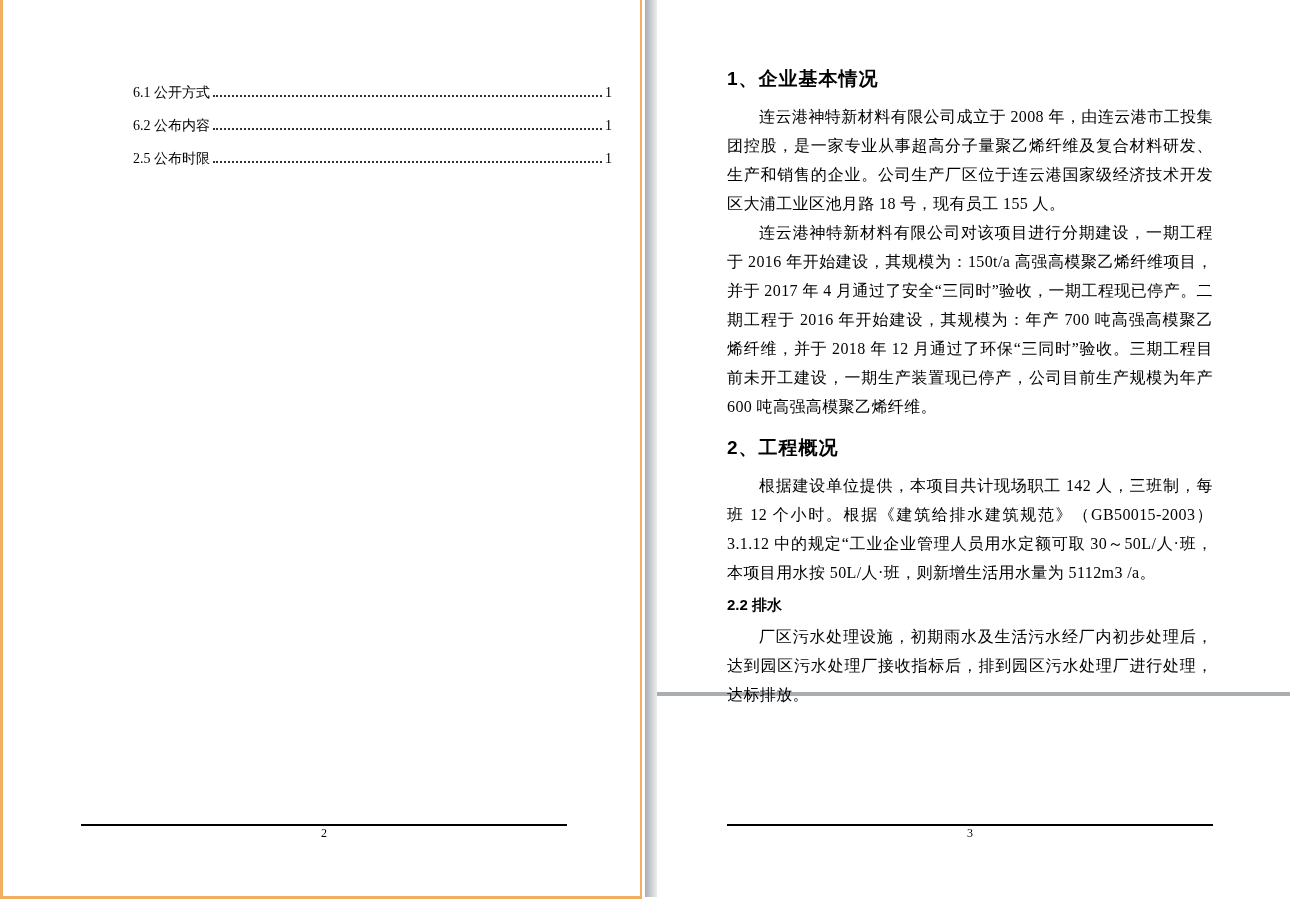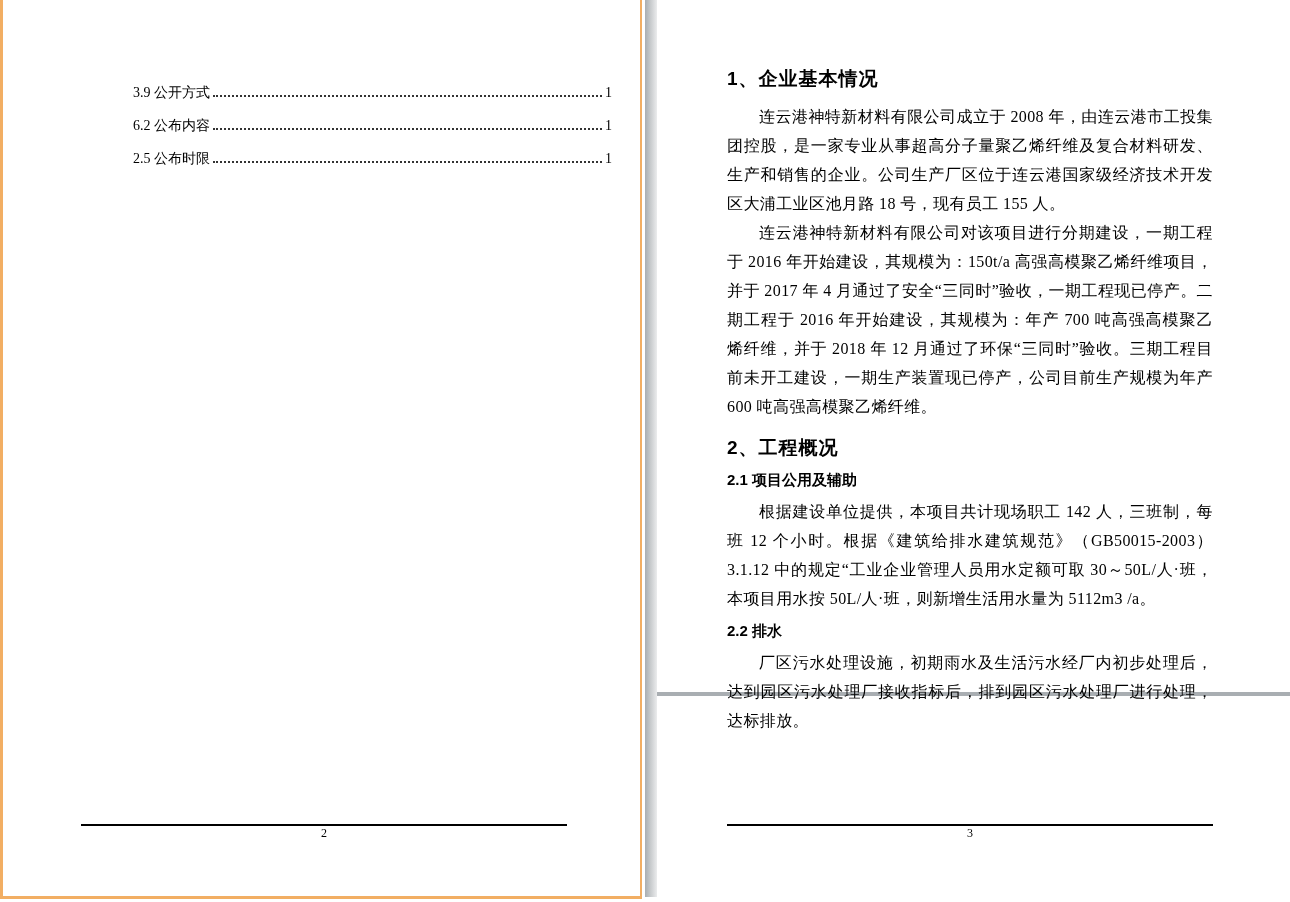--- a/index.html
+++ b/index.html
@@ -84,21 +84,21 @@
   }
 </style>
 </head>
 <body>
 
 <div class="canvas">
 
   <div class="page page-left">
     <div class="toc" id="toc-list">
         <div class="toc-item">
-          <span class="toc-label">3.9 公开方式</span>
+          <span class="toc-label">6.1 公开方式</span>
           <span class="toc-leader"></span>
           <span class="toc-page">1</span>
         </div>
         <div class="toc-item">
           <span class="toc-label">6.2 公布内容</span>
           <span class="toc-leader"></span>
           <span class="toc-page">1</span>
         </div>
         <div class="toc-item">
           <span class="toc-label">2.5 公布时限</span>
@@ -113,21 +113,20 @@
   </div>
 
   <div class="page-gap-shadow"></div>
 
   <div class="page page-right">
     <div class="content" id="content-blocks">
         <div class="blk-h1">1、企业基本情况</div>
         <div class="blk-p">连云港神特新材料有限公司成立于 2008 年，由连云港市工投集团控股，是一家专业从事超高分子量聚乙烯纤维及复合材料研发、生产和销售的企业。公司生产厂区位于连云港国家级经济技术开发区大浦工业区池月路 18 号，现有员工 155 人。</div>
         <div class="blk-p">连云港神特新材料有限公司对该项目进行分期建设，一期工程于 2016 年开始建设，其规模为：150t/a 高强高模聚乙烯纤维项目，并于 2017 年 4 月通过了安全“三同时”验收，一期工程现已停产。二期工程于 2016 年开始建设，其规模为：年产 700 吨高强高模聚乙烯纤维，并于 2018 年 12 月通过了环保“三同时”验收。三期工程目前未开工建设，一期生产装置现已停产，公司目前生产规模为年产 600 吨高强高模聚乙烯纤维。</div>
         <div class="blk-h1">2、工程概况</div>
-        <div class="blk-h2">2.1 项目公用及辅助</div>
         <div class="blk-p">根据建设单位提供，本项目共计现场职工 142 人，三班制，每班 12 个小时。根据《建筑给排水建筑规范》（GB50015-2003）3.1.12 中的规定“工业企业管理人员用水定额可取 30～50L/人·班，本项目用水按 50L/人·班，则新增生活用水量为 5112m3 /a。</div>
         <div class="blk-h2">2.2 排水</div>
         <div class="blk-p">厂区污水处理设施，初期雨水及生活污水经厂内初步处理后，达到园区污水处理厂接收指标后，排到园区污水处理厂进行处理，达标排放。</div>
       </div>
     <div class="footer footer-right">
       <div class="footer-rule"></div>
       <div class="footer-pagenum">3</div>
     </div>
   </div>
 

